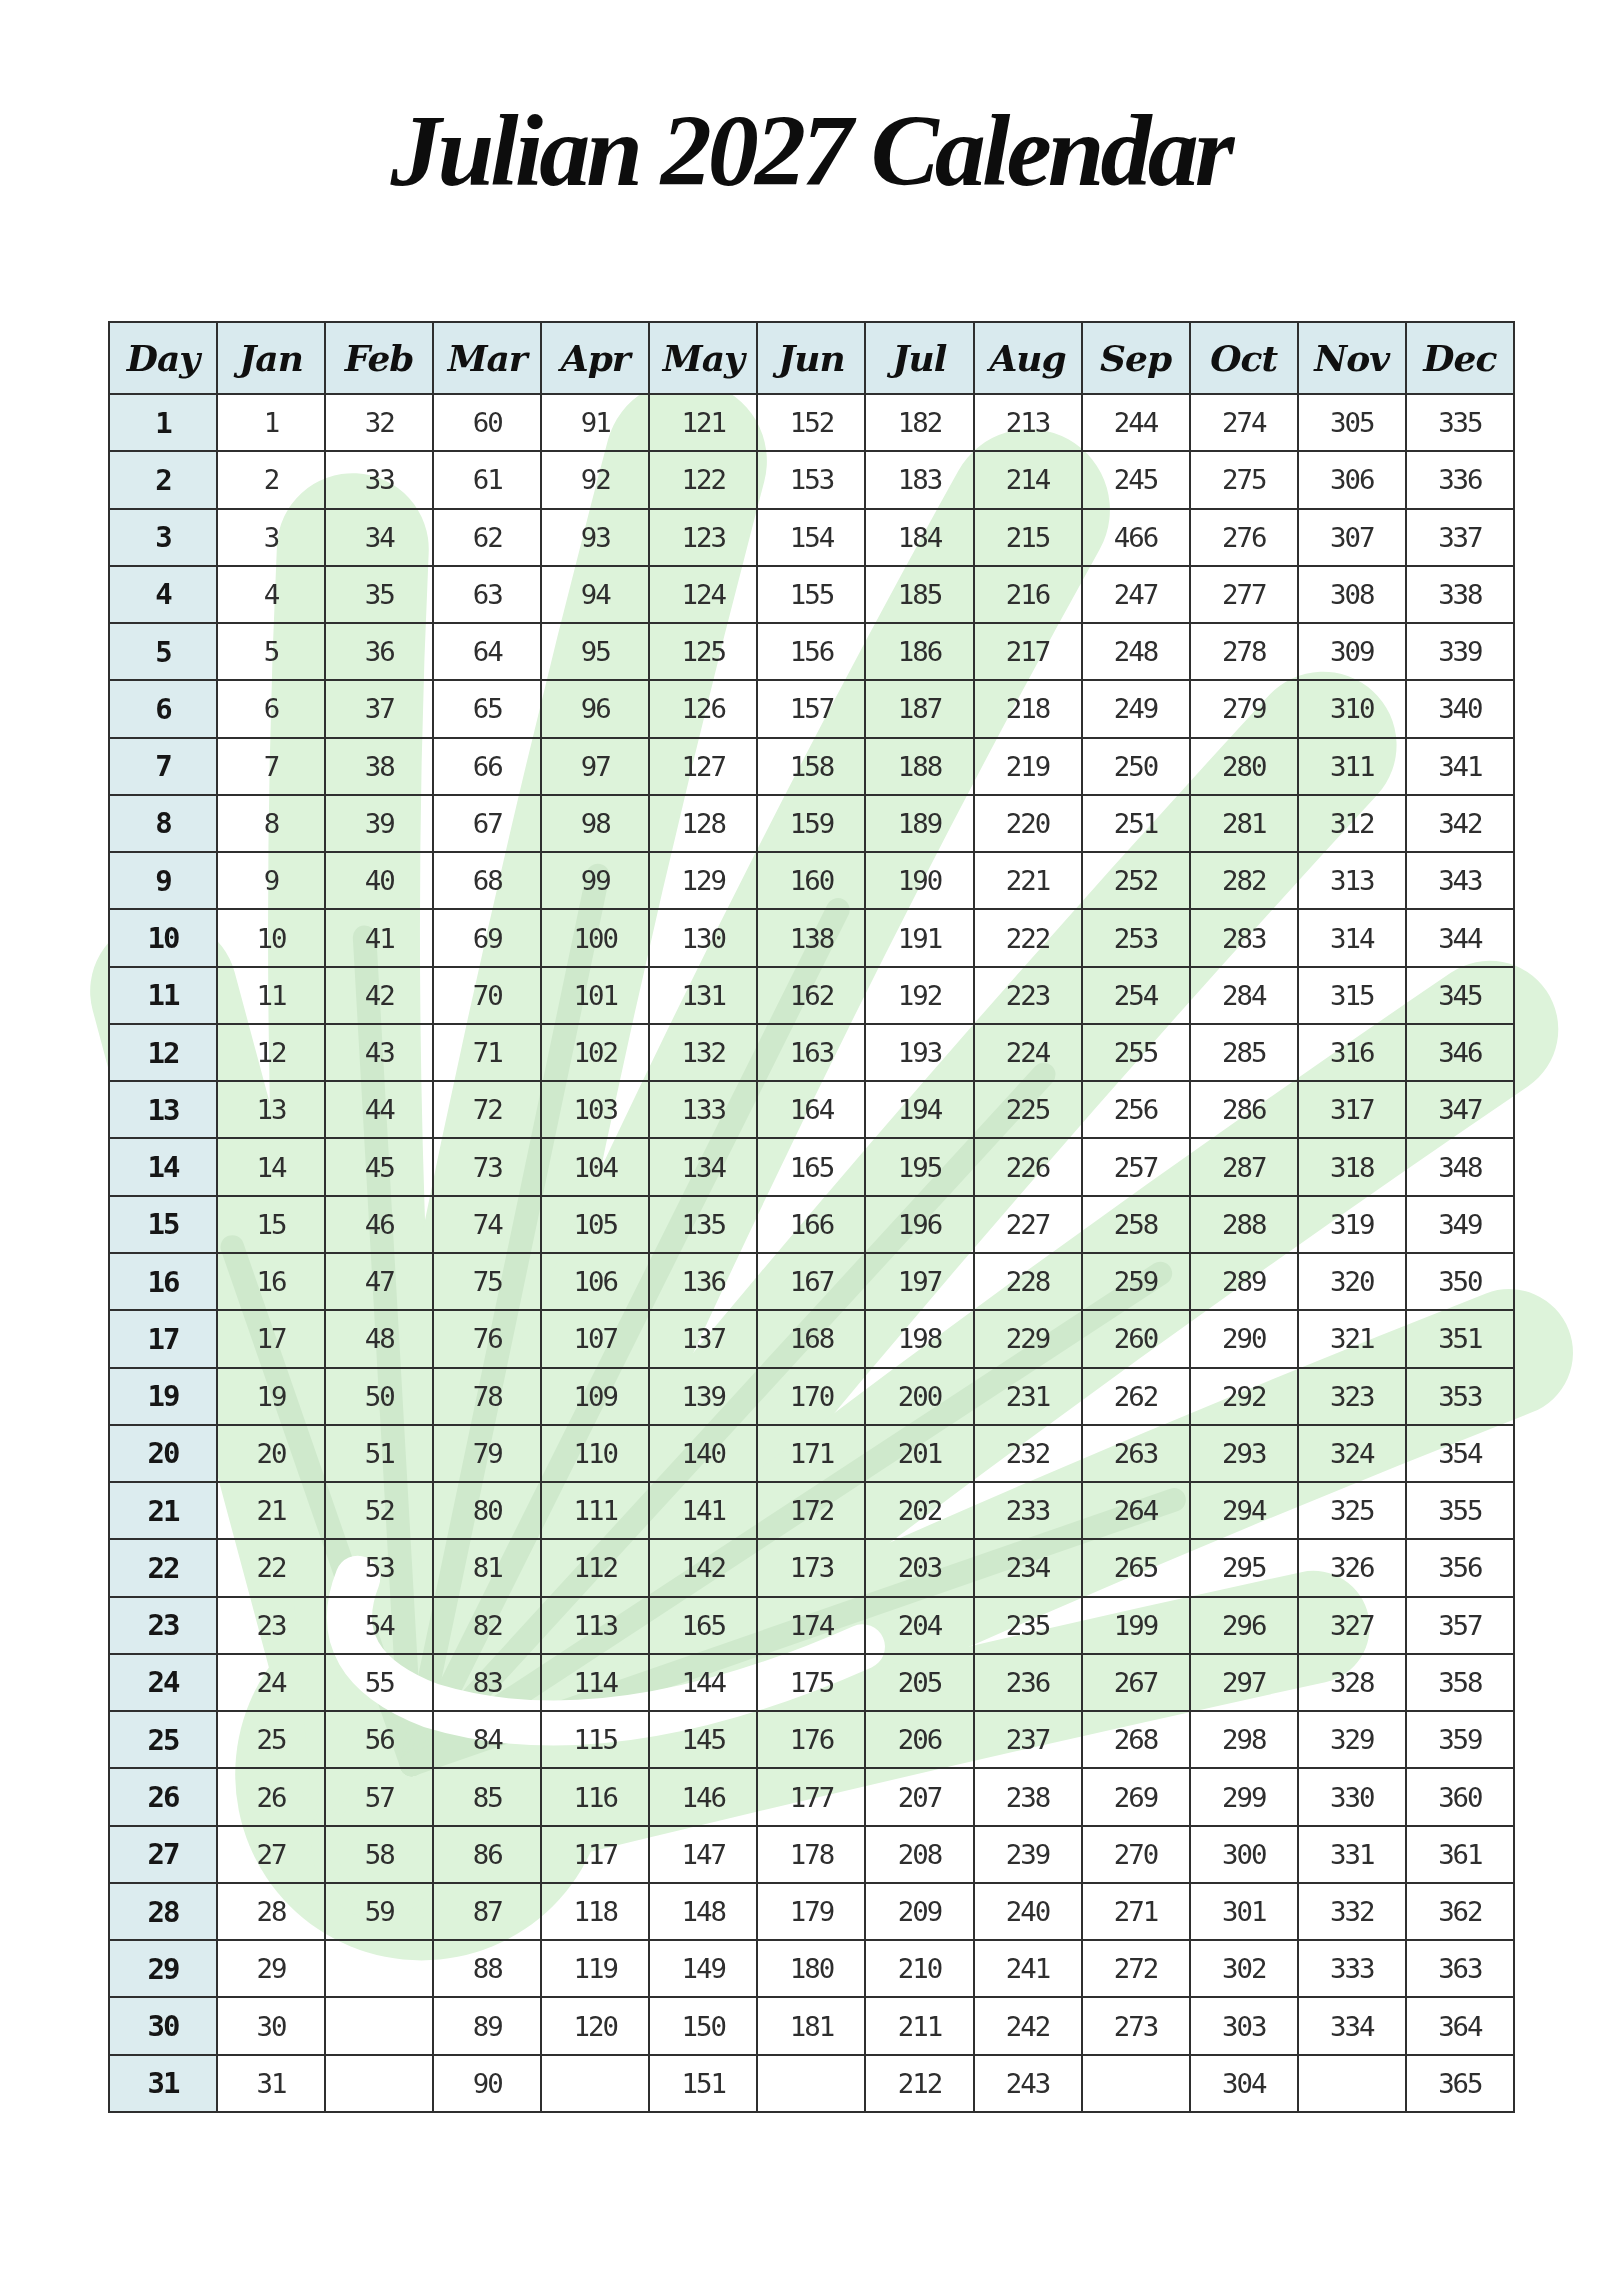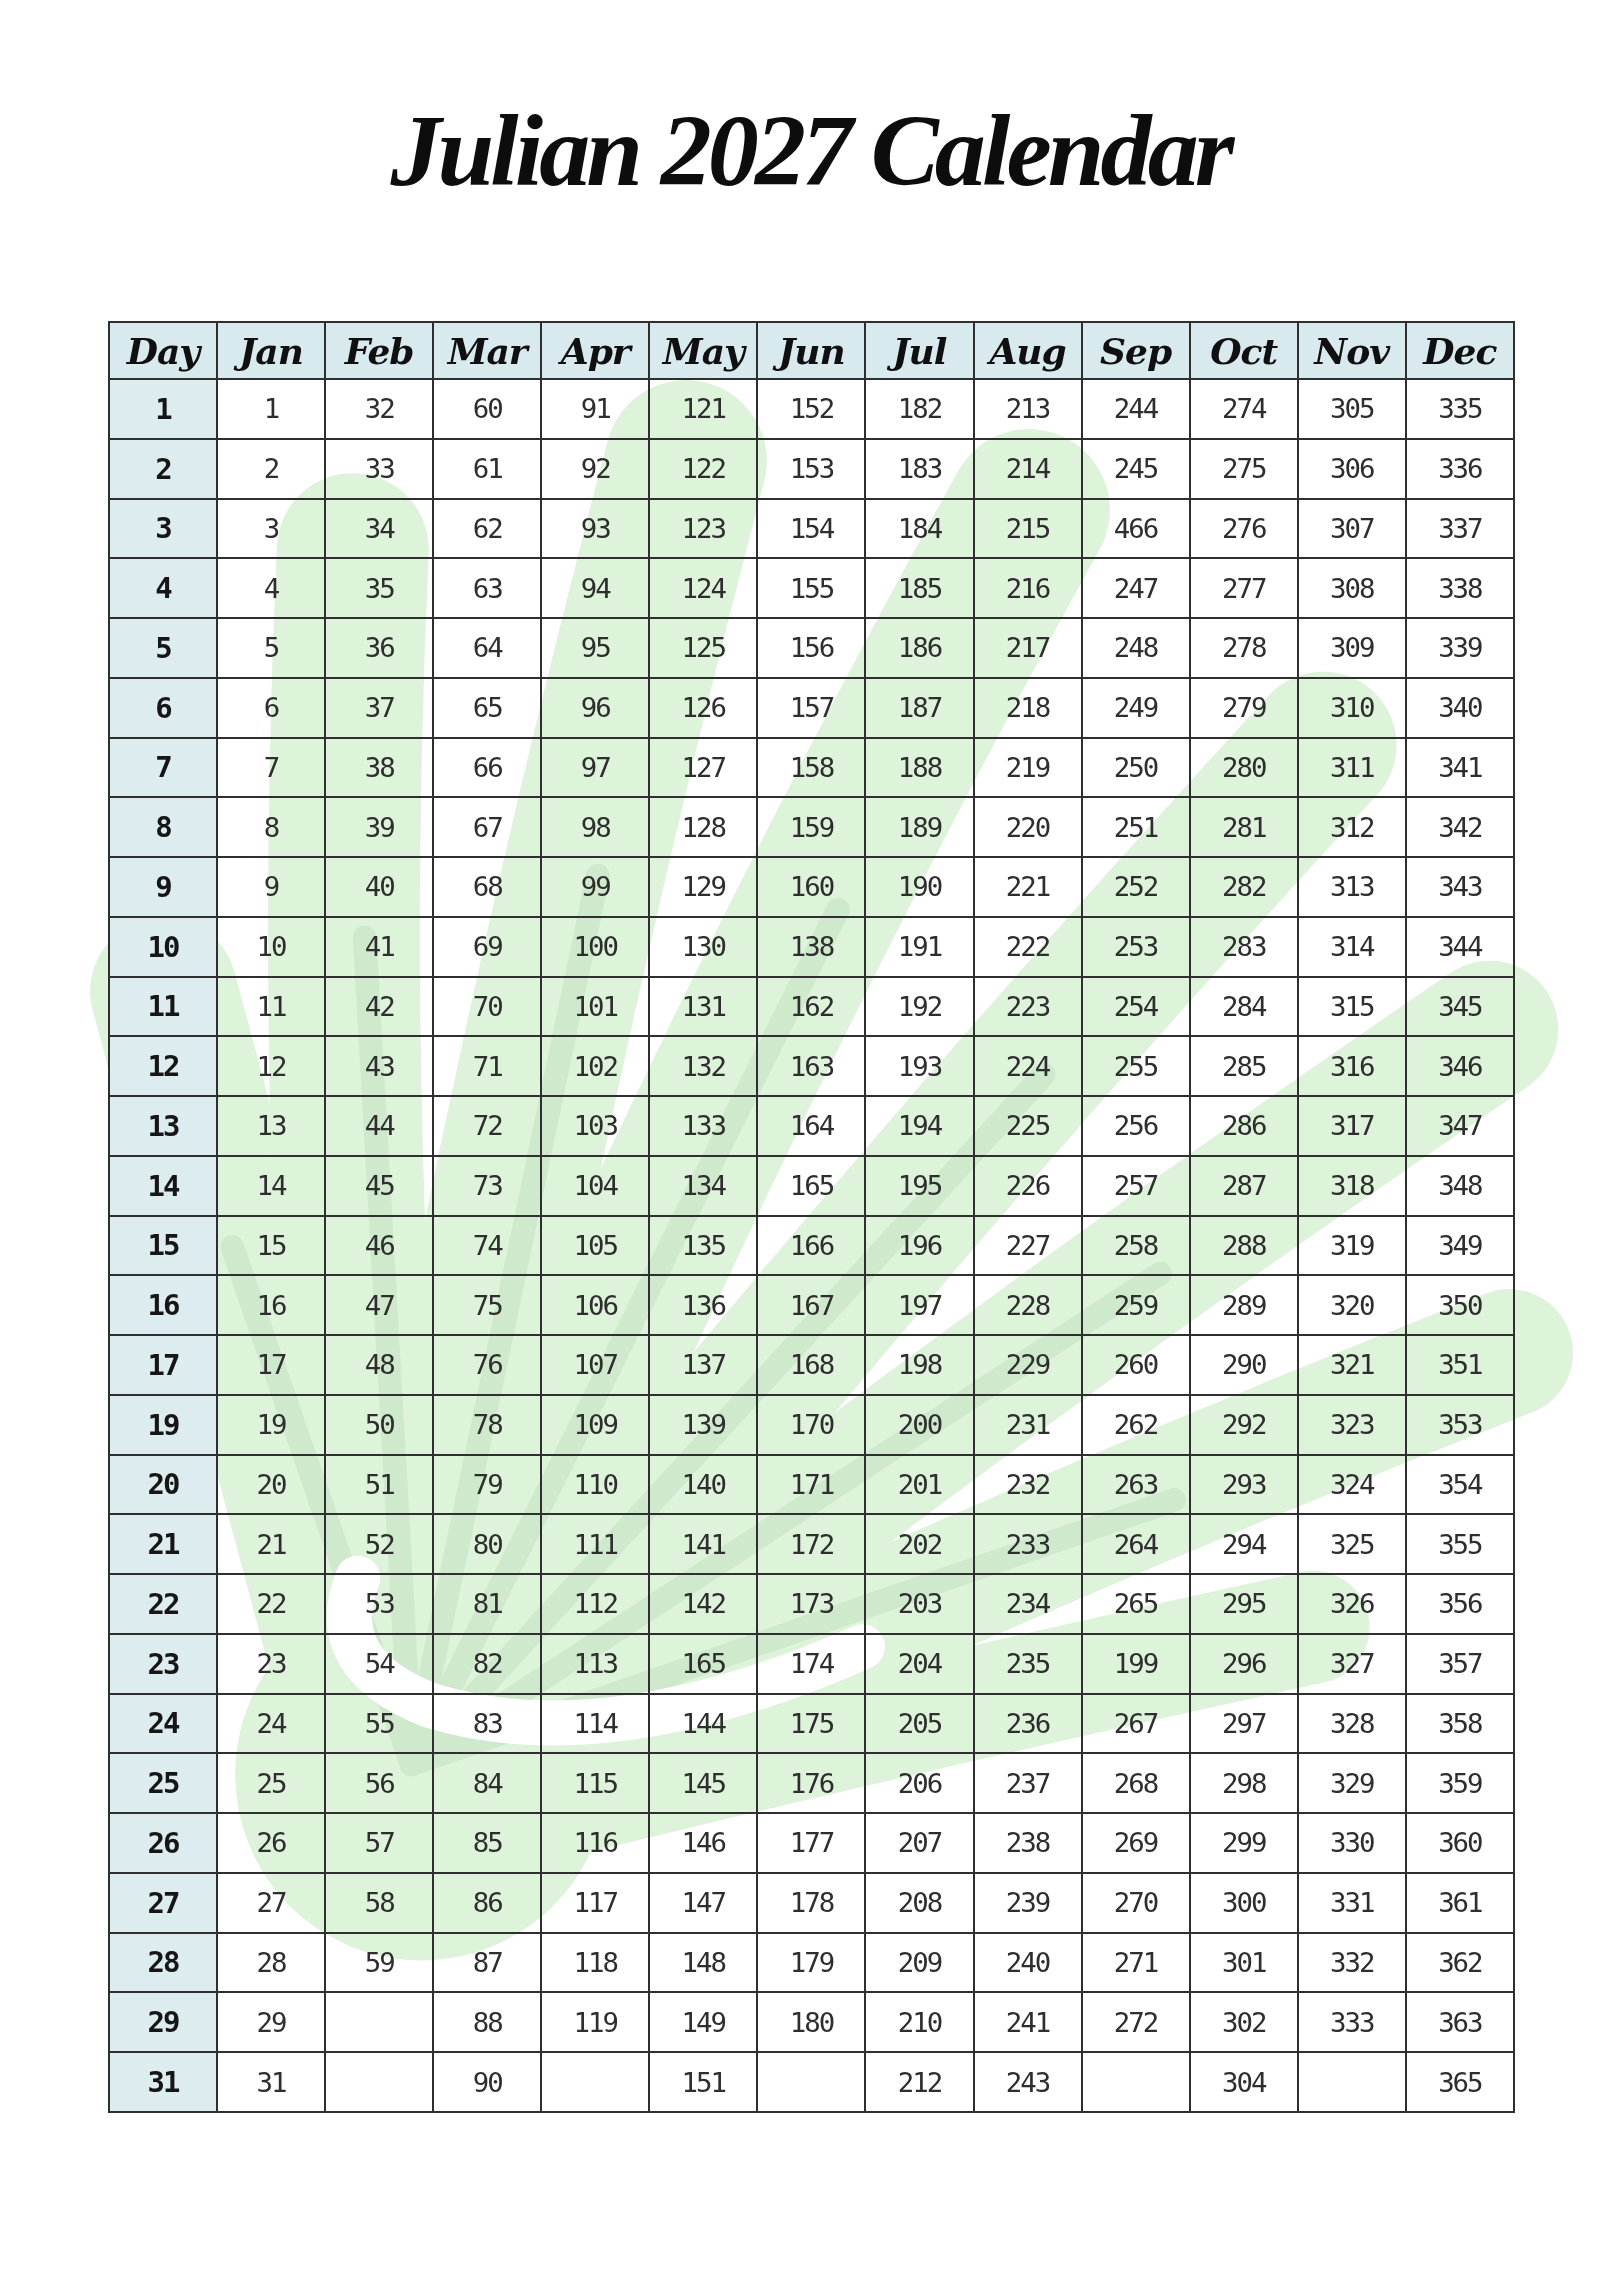--- a/index.html
+++ b/index.html
@@ -30,21 +30,21 @@
     width:1407px; height:1792px;
     border-collapse:collapse; table-layout:fixed;
     z-index:2;
     border:2.9px solid var(--border,#2f2f2f);
   }
   .cal th, .cal td {
     border:2px solid var(--border,#2f2f2f);
     text-align:center; vertical-align:middle; padding:0;
     overflow:hidden;
   }
-  .cal thead tr { height:57px; }
+  .cal thead tr { height:72px; }
   .cal tbody tr { height:55px; }
   .cal thead th {
     background:var(--header-bg,#d9eaee);
     font-family:"DejaVu Serif", serif;
     font-style:italic; font-weight:700;
     font-size:36px; color:#101010; letter-spacing:-1px;
   }
   .cal td.day {
     background:var(--day-col-bg,#dcecef);
     font-family:"DejaVu Sans Mono", monospace;
@@ -516,20 +516,35 @@
           <td class="val">149</td>
           <td class="val">180</td>
           <td class="val">210</td>
           <td class="val">241</td>
           <td class="val">272</td>
           <td class="val">302</td>
           <td class="val">333</td>
           <td class="val">363</td>
         </tr>
         <tr>
+          <td class="day">30</td>
+          <td class="val">30</td>
+          <td class="val"></td>
+          <td class="val">89</td>
+          <td class="val">120</td>
+          <td class="val">150</td>
+          <td class="val">181</td>
+          <td class="val">211</td>
+          <td class="val">242</td>
+          <td class="val">273</td>
+          <td class="val">303</td>
+          <td class="val">334</td>
+          <td class="val">364</td>
+        </tr>
+        <tr>
           <td class="day">31</td>
           <td class="val">31</td>
           <td class="val"></td>
           <td class="val">90</td>
           <td class="val"></td>
           <td class="val">151</td>
           <td class="val"></td>
           <td class="val">212</td>
           <td class="val">243</td>
           <td class="val"></td>

